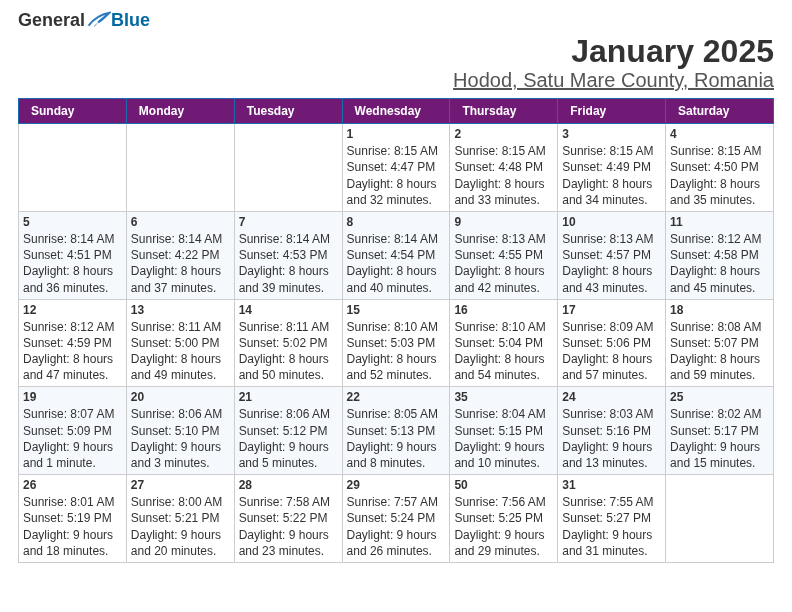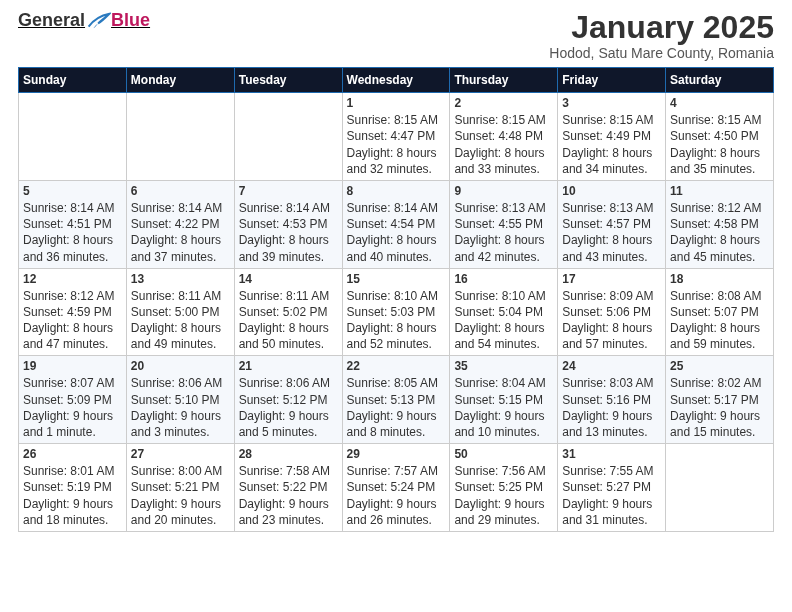--- a/index.html
+++ b/index.html
@@ -22,62 +22,63 @@
       justify-content: space-between;
       margin-bottom: 6px;
     }
     .logo {
       display: flex;
       flex-direction: column;
       align-items: flex-start;
     }
     .logo-text {
       display: flex;
-      align-items: flex-end;
-      text-decoration: underline;
+      align-items: flex-start;
     }
     .logo-general {
       font-size: 18px;
       font-weight: bold;
       color: #333;
     }
     .logo-blue {
       font-size: 18px;
       font-weight: bold;
-      color: #be185d;
+      color: #0369a1;
     }
     .logo-bird {
       width: 24px;
       height: 20px;
       margin-left: 2px;
     }
     .title-block {
       text-align: right;
+      margin-top: 24px;
     }
     .cal-title {
       font-size: 32px;
       font-weight: bold;
       color: #333;
       line-height: 1.1;
     }
     .cal-subtitle {
-      font-size: 14px;
+      font-size: 20px;
       color: #555;
+      text-decoration: underline;
     }
     .calendar {
       width: 100%;
       border-collapse: collapse;
       border: 1px solid #ccc;
     }
     .calendar th {
-      background: #0f172a;
+      background: #701a75;
       color: #fff;
       font-size: 12px;
       font-weight: bold;
-      padding: 5px 4px;
+      padding: 5px 12px;
       border: 1px solid #1e6aaf;
       text-align: left;
       margin-left: 21px;
     }
     .calendar td {
       vertical-align: top;
       border: 1px solid #ccc;
       padding: 3px 4px;
       width: calc(100% / 7);
       min-height: 75px;

